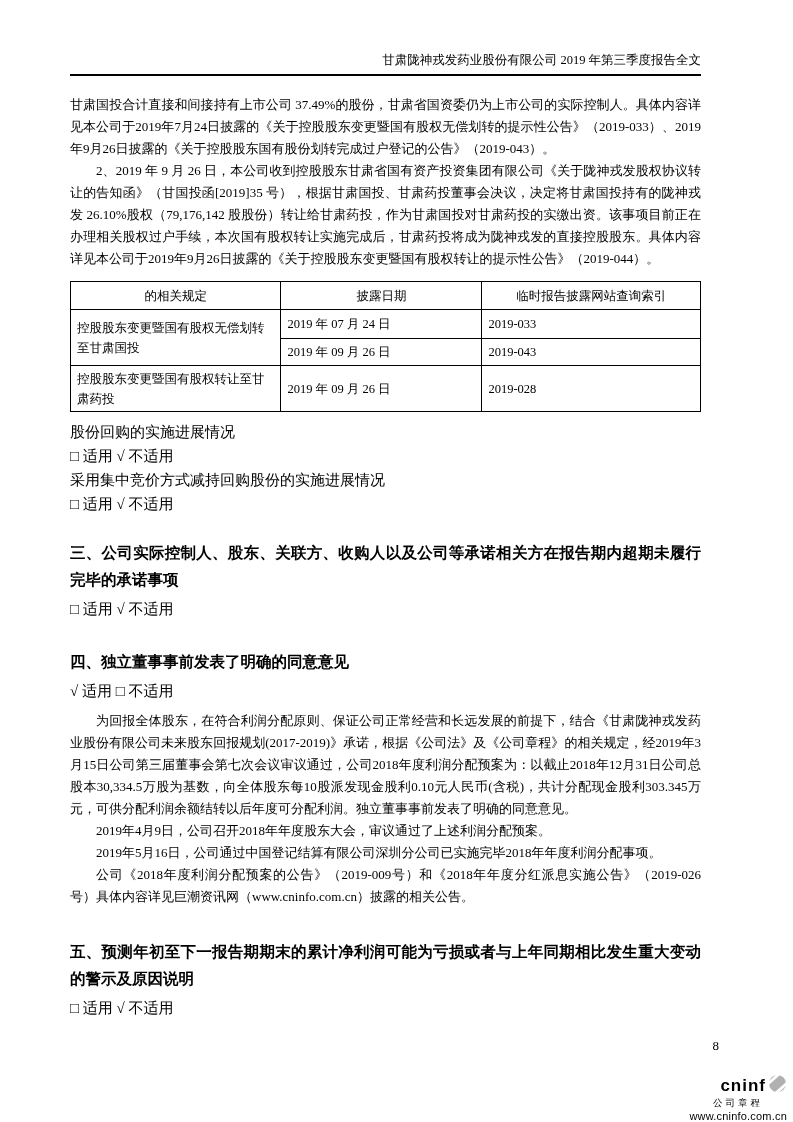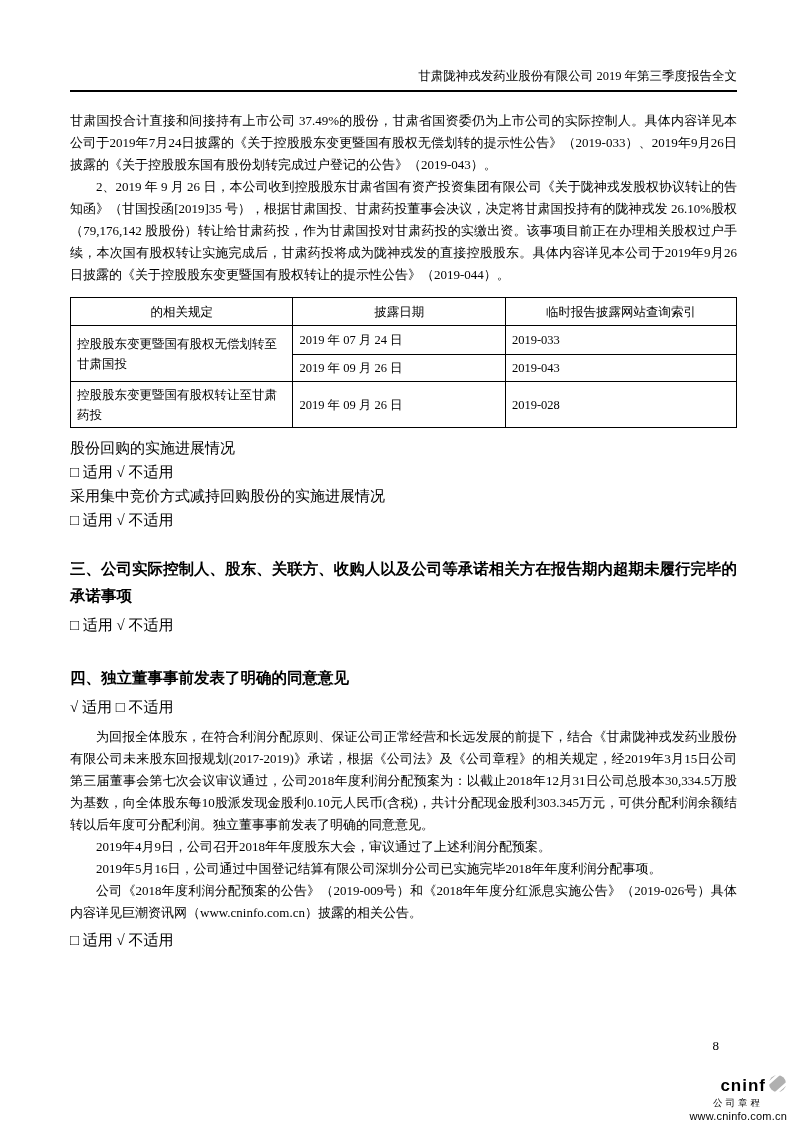--- a/index.html
+++ b/index.html
@@ -8,22 +8,21 @@
     position: relative;
     width: 793px;
     height: 1122px;
     margin: 0 auto;
     background: #ffffff;
     font-family: "Liberation Serif", "DejaVu Serif", serif;
     color: #000;
     overflow: hidden;
   }
   .content {
-    padding: 50px 56px 0 70px;
-    margin-top: 16px;
+    padding: 50px 92px 0 70px;
   }
   .doc-header {
     text-align: right;
     font-size: 12.5px;
     line-height: 20px;
     border-bottom: 2px solid #000;
     padding-bottom: 4px;
   }
   p.body {
     font-size: 13px;
@@ -159,20 +158,21 @@
 
     <h2 class="sec sec4">四、独立董事事前发表了明确的同意意见</h2>
     <p class="small sec4-check">√ 适用 □ 不适用</p>
     <div class="sec4-body">
       <p class="body indent">为回报全体股东，在符合利润分配原则、保证公司正常经营和长远发展的前提下，结合《甘肃陇神戎发药业股份有限公司未来股东回报规划(2017-2019)》承诺，根据《公司法》及《公司章程》的相关规定，经2019年3月15日公司第三届董事会第七次会议审议通过，公司2018年度利润分配预案为：以截止2018年12月31日公司总股本30,334.5万股为基数，向全体股东每10股派发现金股利0.10元人民币(含税)，共计分配现金股利303.345万元，可供分配利润余额结转以后年度可分配利润。独立董事事前发表了明确的同意意见。</p>
       <p class="body indent">2019年4月9日，公司召开2018年年度股东大会，审议通过了上述利润分配预案。</p>
       <p class="body indent">2019年5月16日，公司通过中国登记结算有限公司深圳分公司已实施完毕2018年年度利润分配事项。</p>
       <p class="body indent">公司《2018年度利润分配预案的公告》（2019-009号）和《2018年年度分红派息实施公告》（2019-026号）具体内容详见巨潮资讯网（www.cninfo.com.cn）披露的相关公告。</p>
     </div>
 
+    <h2 class="sec sec5">五、预测年初至下一报告期期末的累计净利润可能为亏损或者与上年同期相比发生重大变动的警示及原因说明</h2>
     <p class="small sec5-check">□ 适用 √ 不适用</p>
 
   </div>
 
   <div class="page-number">8</div>
 
   <div class="cninfo-logo">
     <div class="logo-row">
       <span class="logo-word">cninf</span>
       <span>

